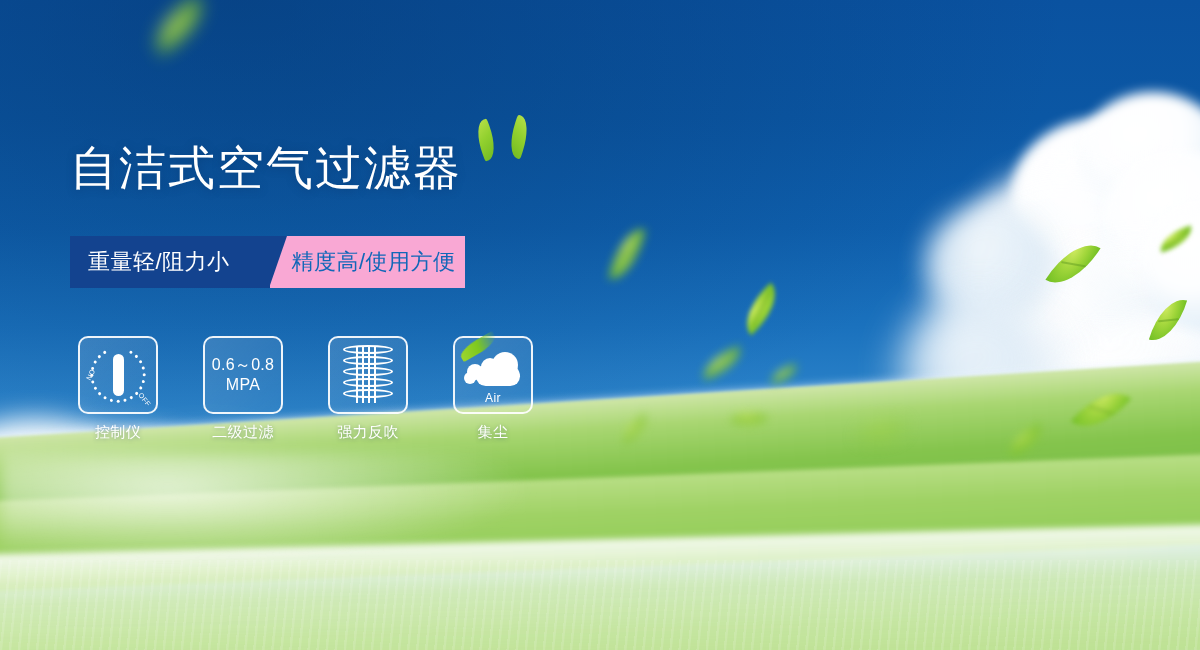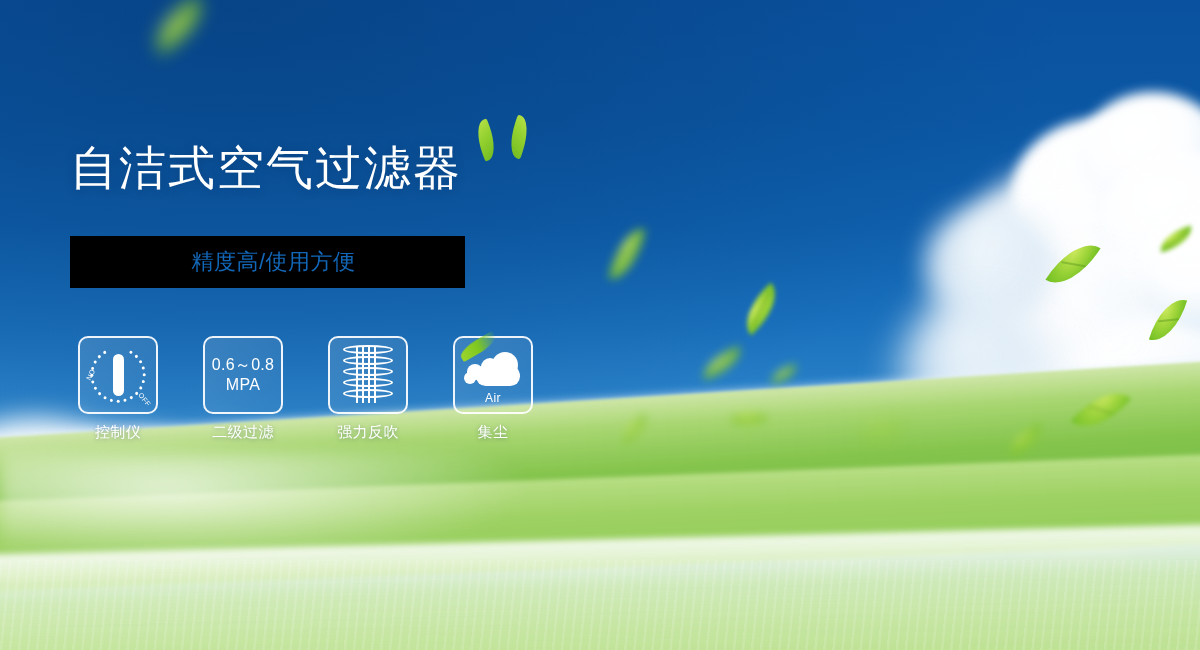--- a/index.html
+++ b/index.html
@@ -152,21 +152,21 @@
   }
   .sub-left::after {
     content:"";
     position:absolute; right:-17px; top:0;
     width:0; height:0;
     border-top:52px solid #13438f;
     border-right:18px solid transparent;
   }
   .sub-right {
     position:relative;
-    background:#000000;
+    background:#f9a8d4;
     flex:1;
     display:flex; align-items:center; justify-content:center;
     color:#1267b8;
     font-size:22px;
     letter-spacing:.5px;
     padding-left:12px;
   }
 
   
   .features {
@@ -320,20 +320,21 @@
   </div>
 
   <div>
     <div class="sprout-leaf" style="position:absolute;left:478px;top:120px;width:16px;height:40px;transform:rotate(-20deg);"></div>
     <div class="sprout-leaf" style="position:absolute;left:511px;top:116px;width:16px;height:42px;transform:rotate(18deg) scaleX(-1);"></div>
   </div>
 
   <div class="headline">自洁式空气过滤器</div>
 
   <div class="subbar">
+    <div class="sub-left">重量轻/阻力小</div>
     <div class="sub-right">精度高/使用方便</div>
   </div>
 
   <div class="features">
 
     <div class="feature">
       <div class="fbox">
         <div class="dial">
           <div class="dot" style="transform:translate(-50%,-50%) rotate(30deg) translate(0,-26px);"></div>
           <div class="dot" style="transform:translate(-50%,-50%) rotate(45deg) translate(0,-26px);"></div>

